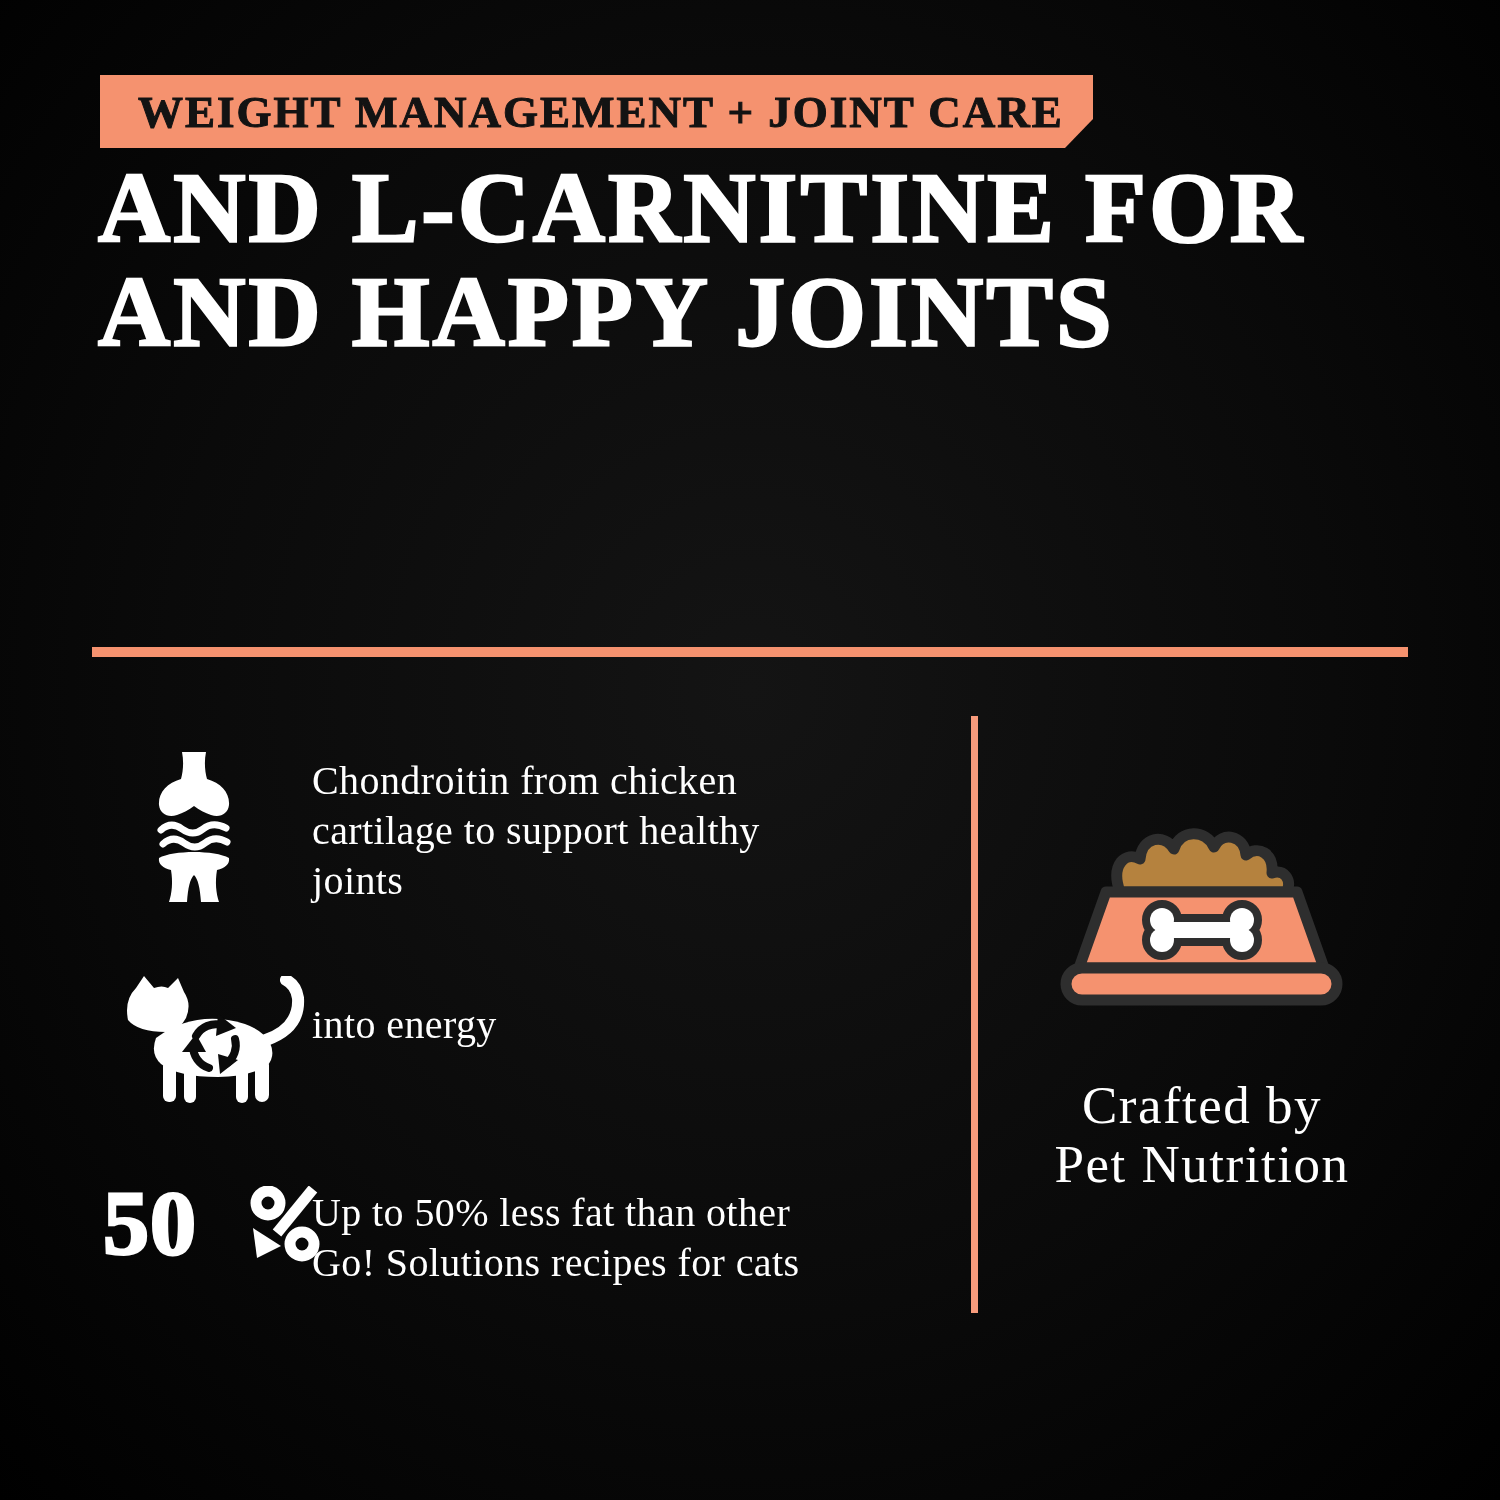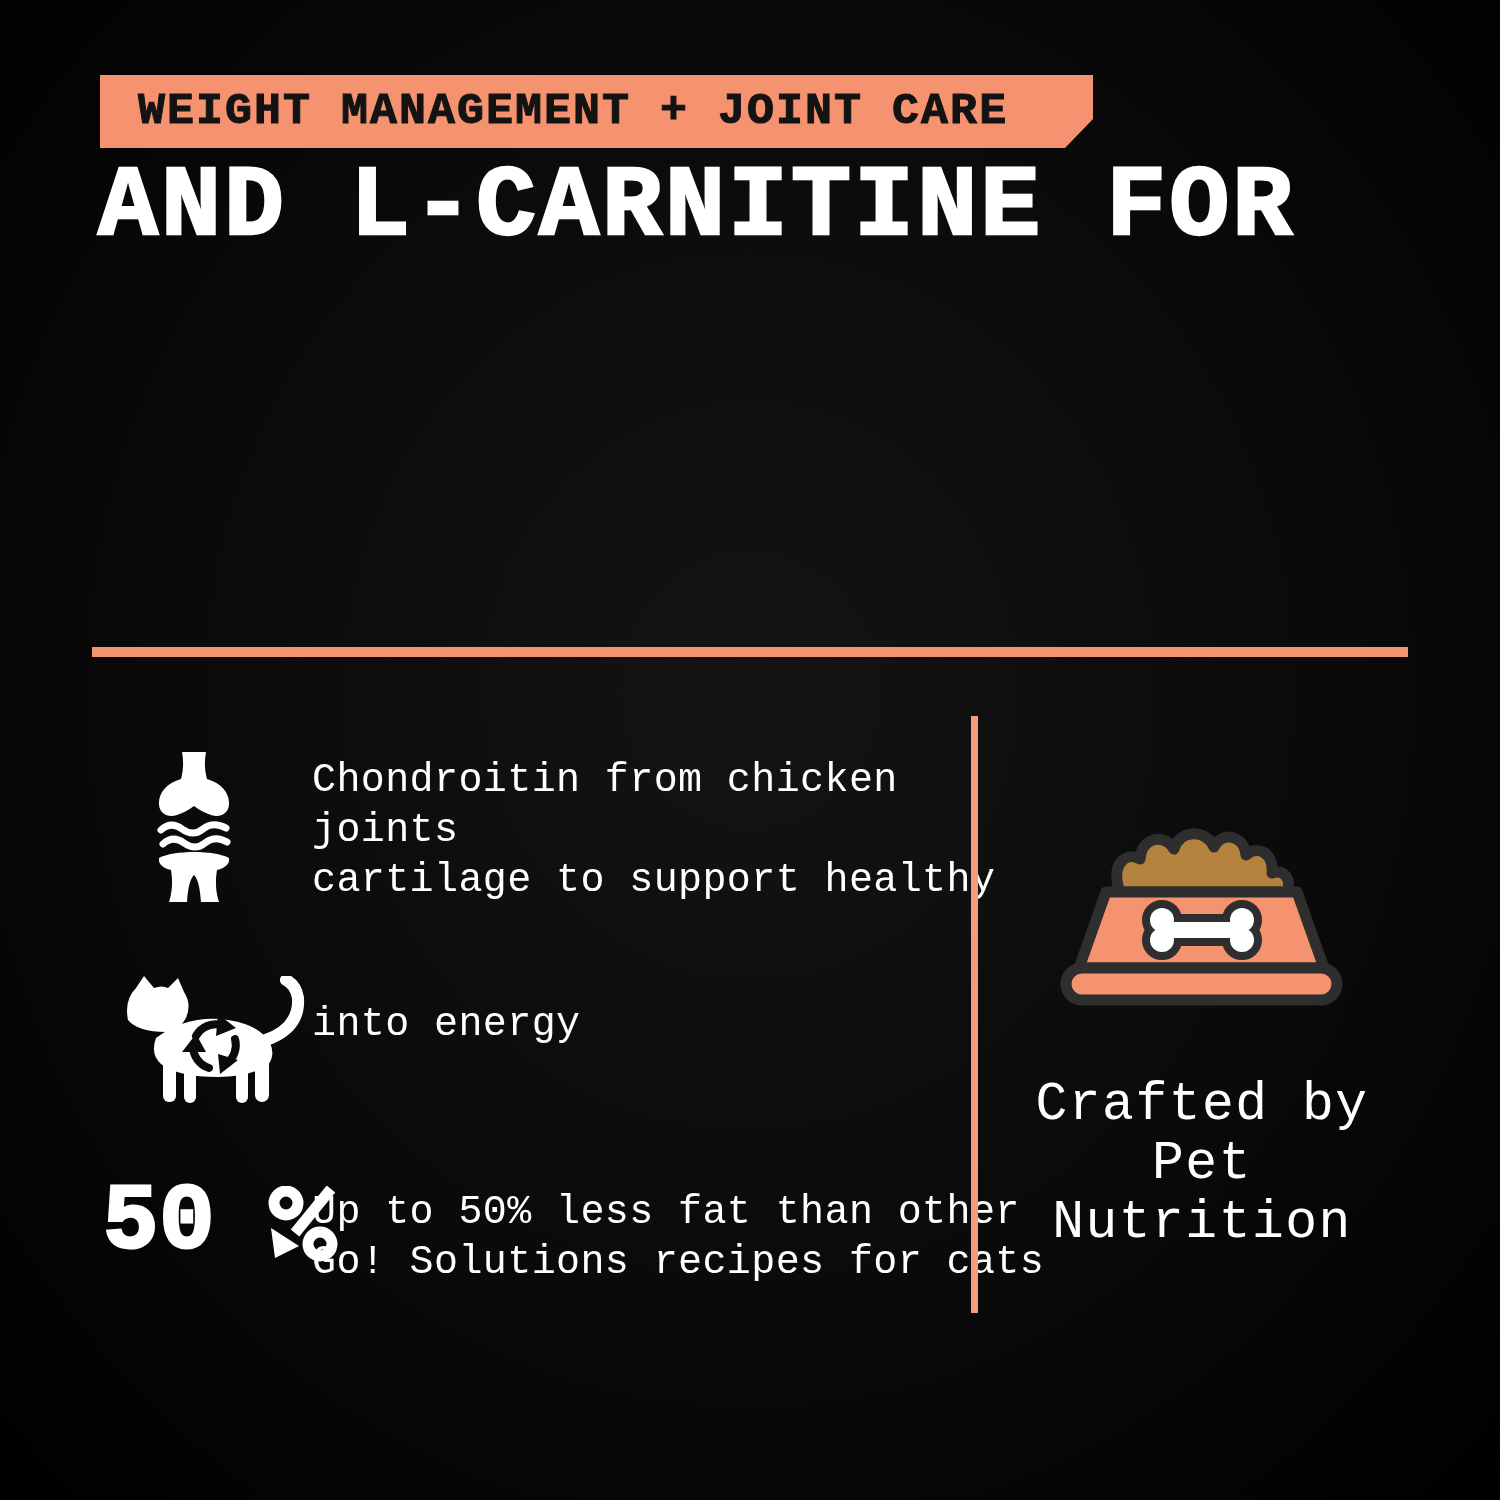--- a/index.html
+++ b/index.html
@@ -1,19 +1,19 @@
 <!DOCTYPE html>
 <html><head>
 <meta charset="utf-8">
 <style>
   html,body{margin:0;padding:0;background:#000;}
   #canvas{
     position:relative;width:1500px;height:1500px;overflow:hidden;
     background:radial-gradient(ellipse at 50% 46%, #141414 0%, #0a0a0a 55%, #000 100%);
-    font-family:Liberation Mono, monospace;
+    font-family:Liberation Serif, serif;
   }
   .abs{position:absolute;}
 
   
   .banner{
     left:100px;top:75px;width:993px;height:73px;background:#F5926F;
     clip-path:polygon(0 0,100% 0,100% 44px,965px 73px,0 73px);
     display:flex;align-items:center;padding-left:38px;box-sizing:border-box;
   }
   .banner span{
@@ -58,37 +58,38 @@
 <body>
 
 <div id="canvas">
 
   <div class="abs banner">
     <span>WEIGHT MANAGEMENT + JOINT CARE</span>
   </div>
 
   <div class="abs headline">
     <div>AND L-CARNITINE FOR</div>
+    <div>AND HAPPY JOINTS</div>
   </div>
 
   <div class="abs h-divider"></div>
 
   <svg class="abs" style="left:153px;top:752px;" width="82" height="150" viewBox="0 0 82 150">
     <path fill="#fff" d="M29,0 L53,0 C51,10 52,20 54,27 C68,31 77,41 76,53 C75,62 67,66 58,63
       C52,61 46,58 41,54 C36,58 30,61 24,63 C15,66 7,62 6,53 C5,41 14,31 28,27 C30,20 31,10 29,0 Z"></path>
     <path fill="none" stroke="#fff" stroke-width="7" stroke-linecap="round" d="M8,78 Q18,69 29,77 T50,77 T73,76"></path>
     <path fill="none" stroke="#fff" stroke-width="7" stroke-linecap="round" d="M10,92 Q20,83 31,91 T52,91 T74,90"></path>
     <path fill="#fff" d="M6,106 C20,98 62,98 76,106 C77,112 72,116 64,118 C62,130 63,141 66,150
       L48,150 C47,136 45,127 41,123 C37,127 35,136 34,150 L16,150 C19,141 20,130 18,118
       C10,116 5,112 6,106 Z"></path>
   </svg>
   <div class="abs btext b1">
     <div>Chondroitin from chicken</div>
+    <div>cartilage to support healthy</div>
     <div>joints</div>
-    <div>cartilage to support healthy</div>
   </div>
 
   <svg class="abs" style="left:118px;top:976px;" width="196" height="128" viewBox="0 0 196 128">
     <path fill="#fff" d="M10,44 Q6,24 18,12 L26,0 L36,12 Q44,9 50,12 L60,2 L66,16 Q74,28 68,42
       Q62,54 48,56 Q20,56 10,44 Z"></path>
     <path fill="#fff" d="M38,62 Q70,38 110,44 Q142,49 152,67 Q158,80 149,90 Q130,101 100,101
       Q60,101 43,88 Q32,78 38,62 Z"></path>
     <rect fill="#fff" x="45" y="84" width="13" height="42" rx="6"></rect>
     <rect fill="#fff" x="66" y="90" width="12" height="37" rx="6"></rect>
     <rect fill="#fff" x="118" y="90" width="12" height="37" rx="6"></rect>

